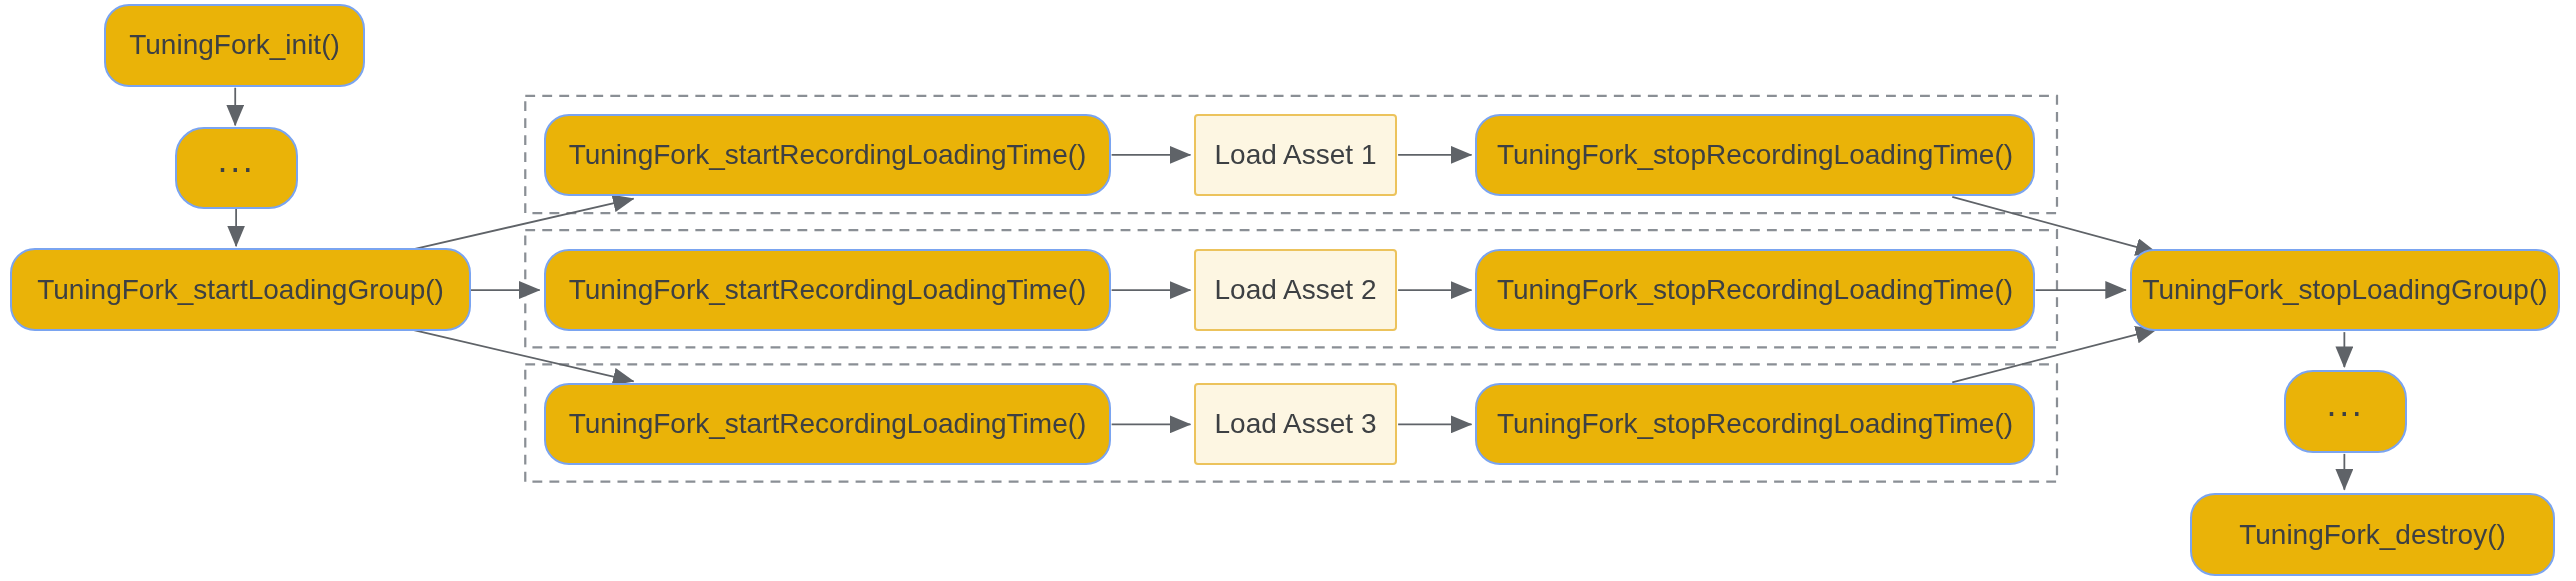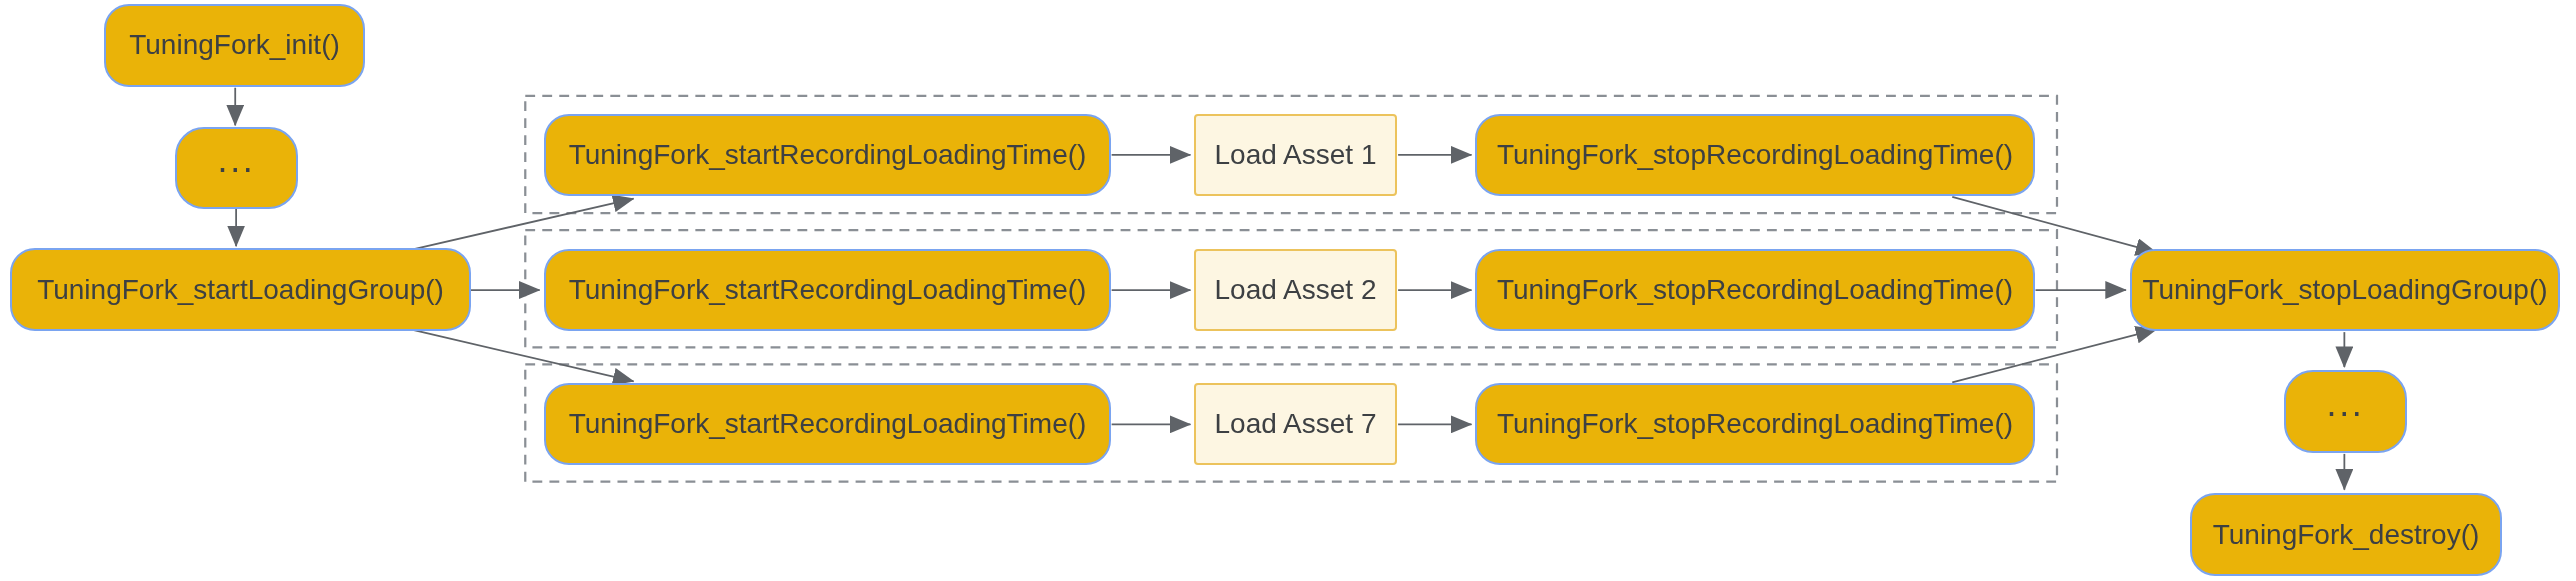--- a/index.html
+++ b/index.html
@@ -122,32 +122,32 @@
     <span>Load Asset 2</span>
   </div>
   <div class="node" style="left:1475px; top:249px; width:560px; height:82px;">
     <span>TuningFork_stopRecordingLoadingTime()</span>
   </div>
 
   <div class="node" style="left:544px; top:383px; width:567px; height:82px;">
     <span>TuningFork_startRecordingLoadingTime()</span>
   </div>
   <div class="node asset" style="left:1194px; top:383px; width:203px; height:82px;">
-    <span>Load Asset 7</span>
+    <span>Load Asset 3</span>
   </div>
   <div class="node" style="left:1475px; top:383px; width:560px; height:82px;">
     <span>TuningFork_stopRecordingLoadingTime()</span>
   </div>
 
-  <div class="node" style="left:2130px; top:249px; width:430px; height:82px;">
+  <div class="node" style="left:2130px; top:249px; width:430px; height:82px;border-radius:24px;">
     <span>TuningFork_stopLoadingGroup()</span>
   </div>
 
   <div class="node dots" style="left:2284px; top:370px; width:123px; height:83px;">
     <span>...</span>
   </div>
 
-  <div class="node" style="left:2190px; top:493px; width:312px; height:83px;">
+  <div class="node" style="left:2190px; top:493px; width:365px; height:83px;">
     <span>TuningFork_destroy()</span>
   </div>
 
 </div>
 
 
 </body></html>

